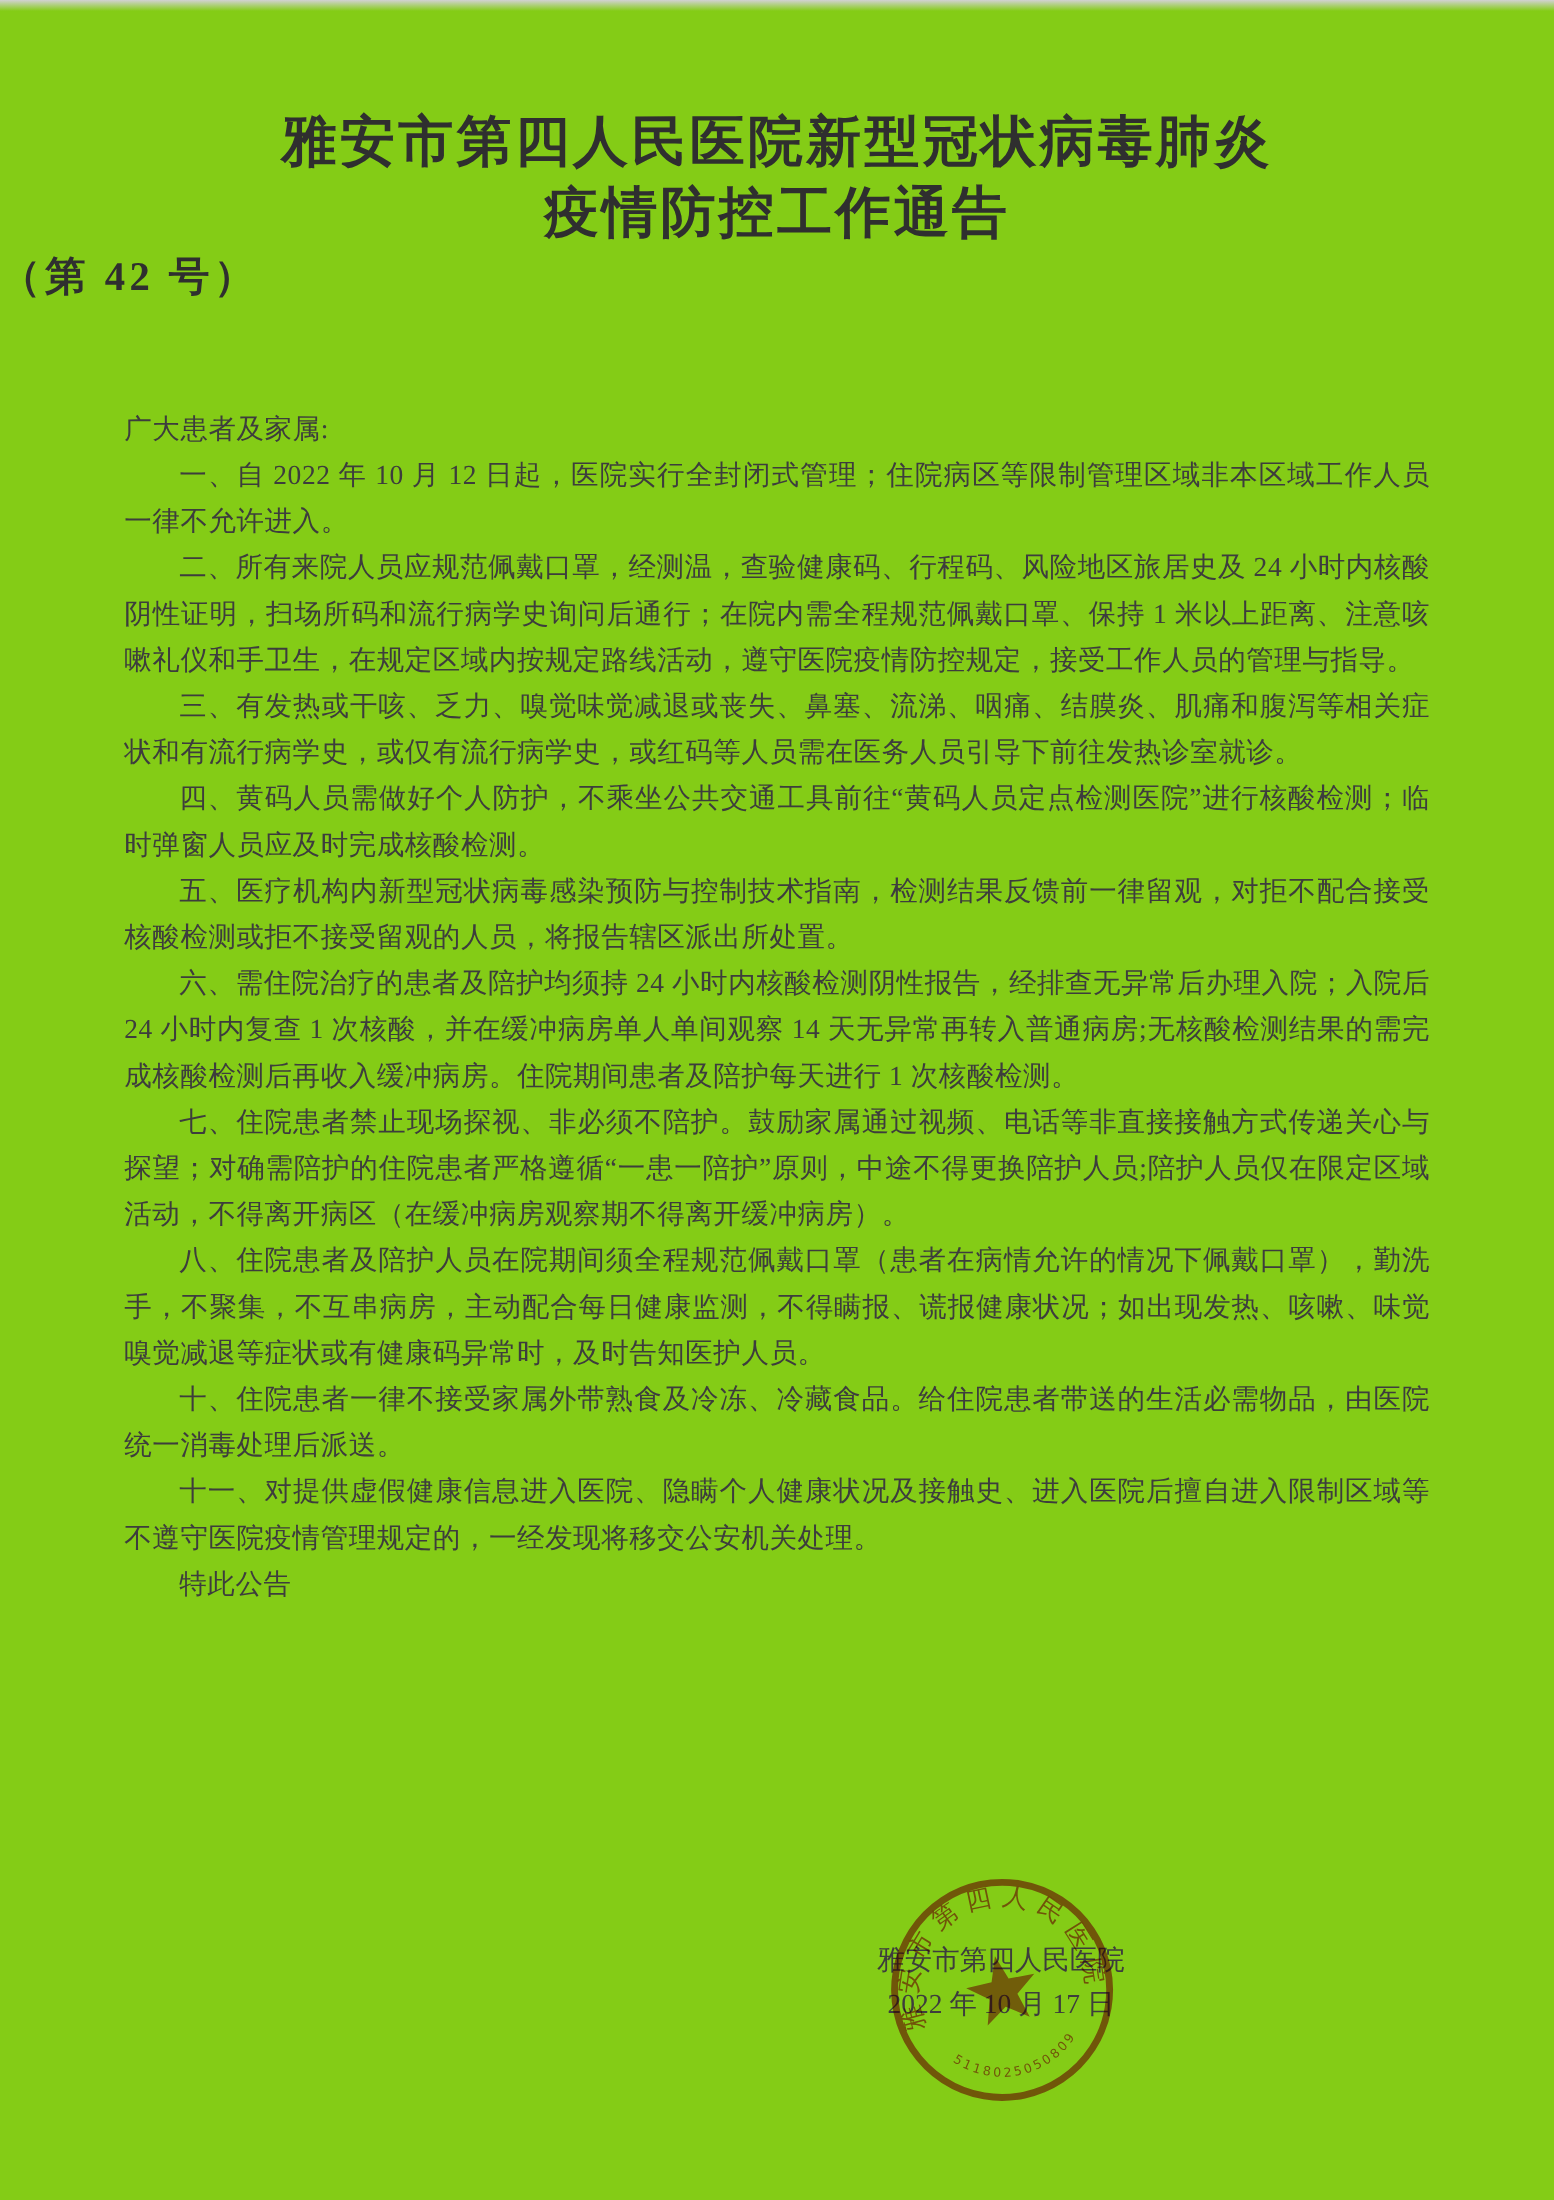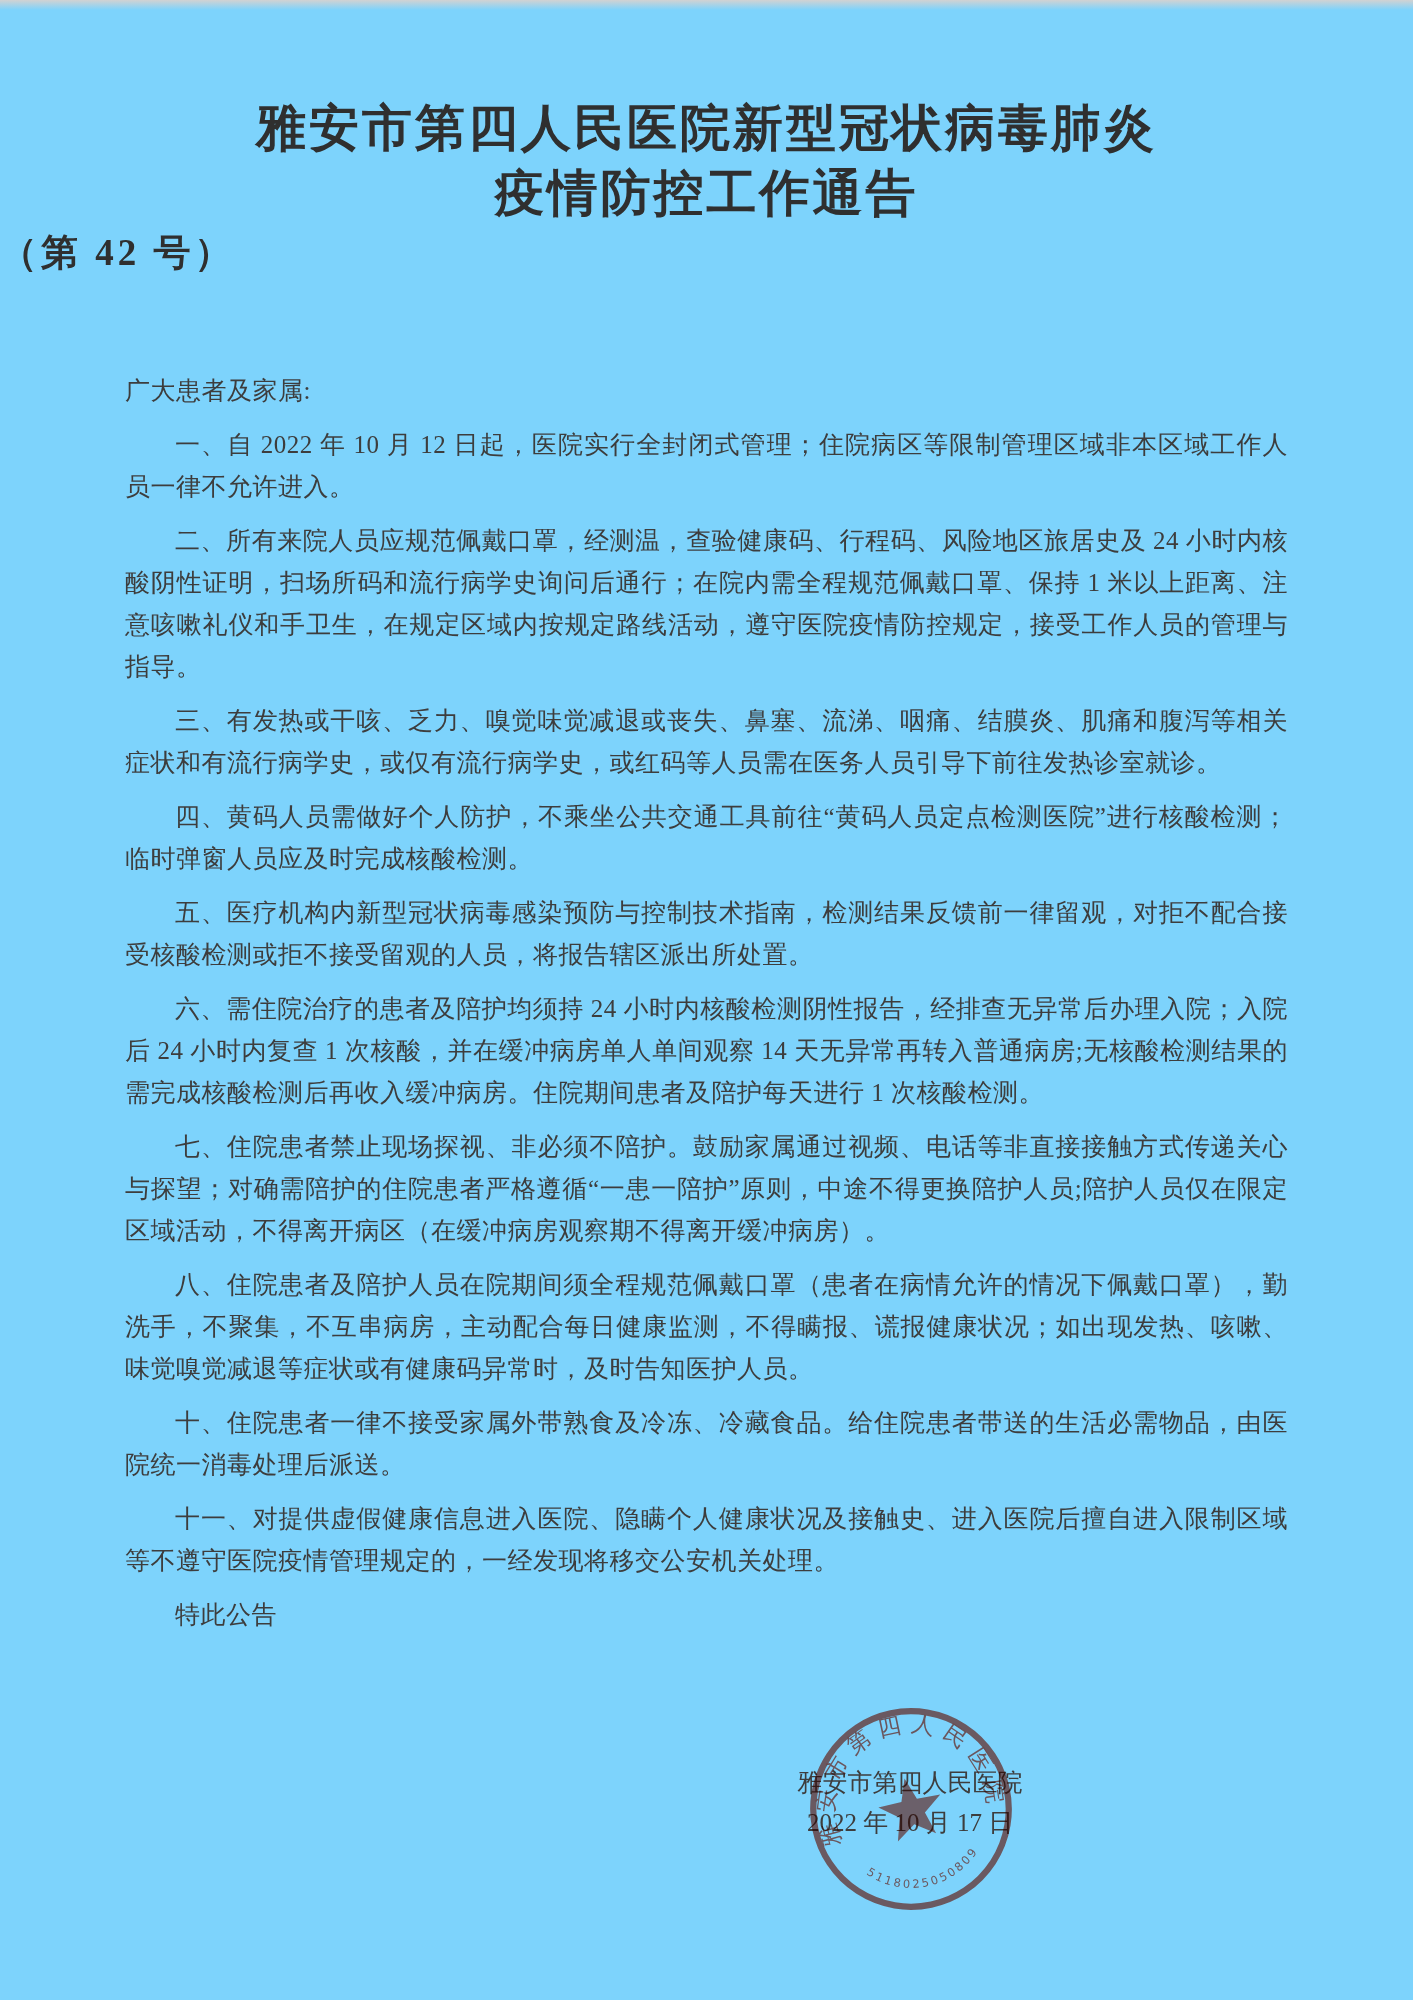--- a/index.html
+++ b/index.html
@@ -5,21 +5,21 @@
   html,body{margin:0;padding:0;}
   body{
     background:#9a9a9a;
     font-family:"Liberation Serif","DejaVu Serif",serif;
   }
   .page{
     position:relative;
     width:1413px;
     height:2000px;
     margin:0 auto;
-    background:#7dd3fc;
+    background:#84cc16;
     color:#3a3a3a;
     overflow:hidden;
   }
   .scan-edge{
     position:absolute;top:0;left:0;width:100%;height:10px;
     background:linear-gradient(#d2d2d2,rgba(255,255,255,0));
   }
   .doc-title{
     margin:96px 40px 0;
     text-align:center;
@@ -39,21 +39,21 @@
     color:#2f2f2f;
   }
   .doc-body{
     margin:92px 113px 0;
     font-size:25px;
     line-height:42px;
     letter-spacing:0.5px;
     text-align:justify;
     color:#3d3d3d;
   }
-  .doc-body p{margin:12px;text-indent:2em;}
+  .doc-body p{margin:0;text-indent:2em;}
   .doc-body p.salutation{text-indent:0;}
   .signature{
     position:absolute;
     top:1763px;
     left:770px;
     width:280px;
     text-align:center;
     font-size:25px;
     line-height:40px;
     color:#3d3d3d;

